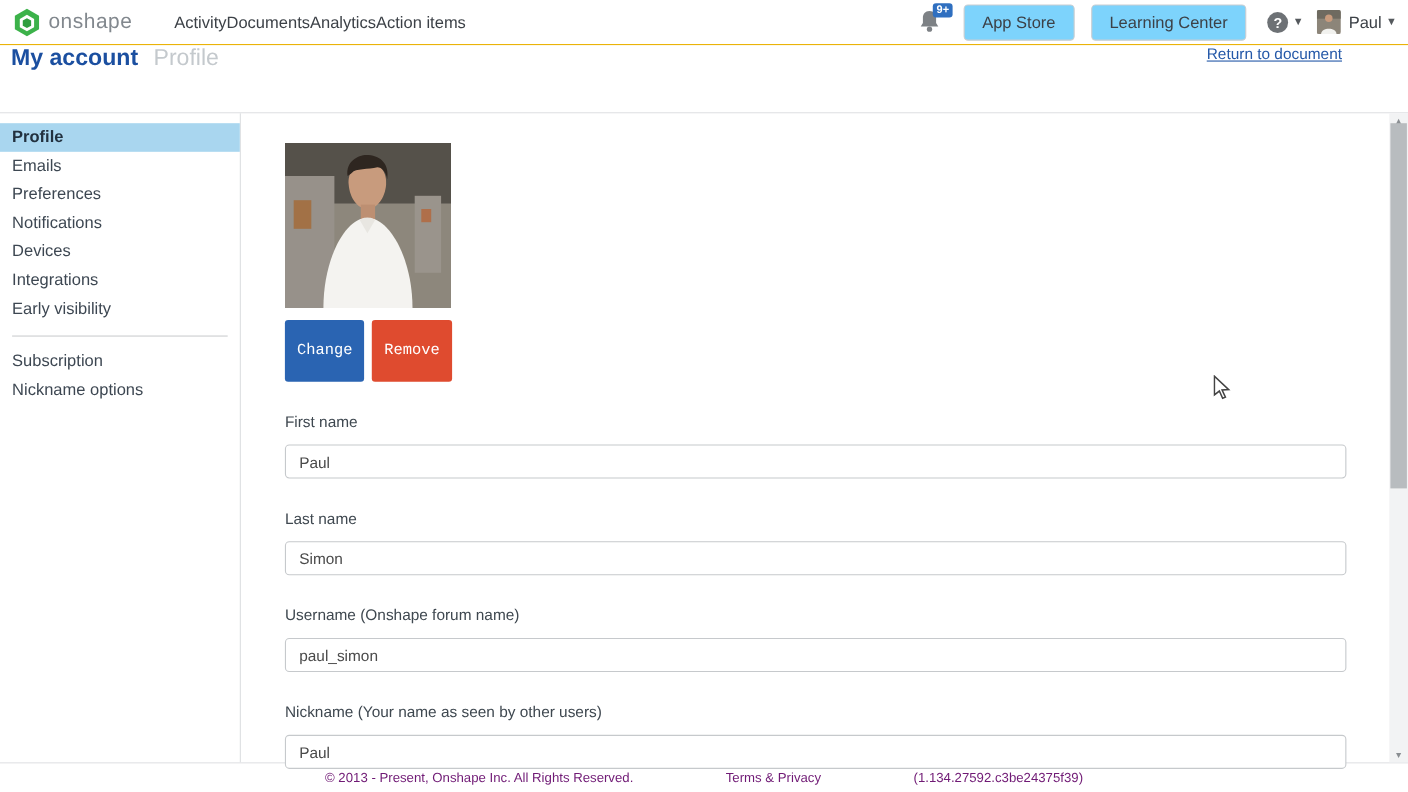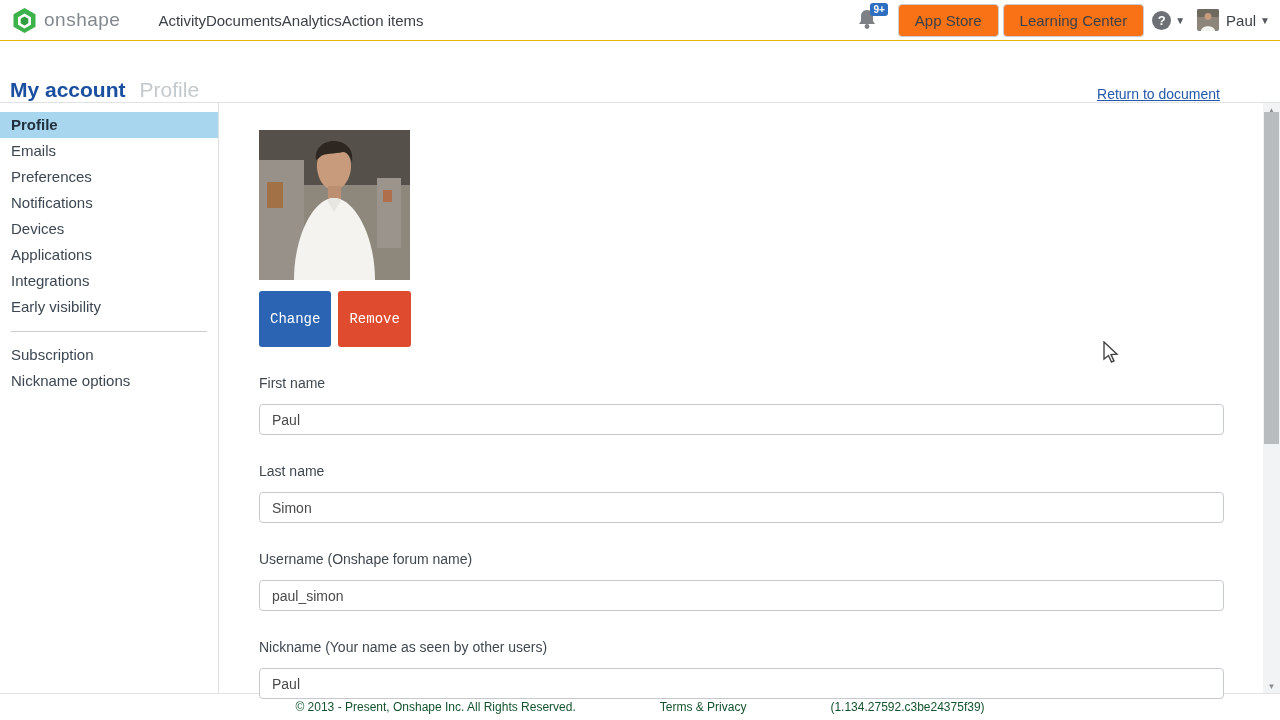--- a/index.html
+++ b/index.html
@@ -10,33 +10,33 @@
   .topbar { height:41px; background:#fff; border-bottom:1px solid #eab308;
     display:flex; align-items:center; padding:0 10px; }
   .logo { display:flex; align-items:center; gap:7px; margin-left:2px; cursor:pointer; }
   .logo-text { font-size:19px; color:#82888e; letter-spacing:.5px; }
   .nav-items { display:flex; margin-left:38px; }
   .nav-item { font-size:15px; color:#3c4147; cursor:pointer; }
   .topbar-right { margin-left:auto; display:flex; align-items:center; }
   .bell-wrap { position:relative; width:26px; height:26px; margin-right:16px; cursor:pointer; }
   .badge { position:absolute; top:-4px; right:-6px; background:#2f6fc0; color:#fff;
     font-size:10px; font-weight:bold; padding:1px 3px; border-radius:3px; line-height:11px; }
-  .top-btn { background:#f97316; border:1px solid #c9cdd1; border-radius:4px; height:33px;
-    padding:0 16px; font-size:15px; color:#3c4147; margin-right:4px; cursor:pointer;
+  .top-btn { background:#7dd3fc; border:1px solid #c9cdd1; border-radius:4px; height:33px;
+    padding:0 16px; font-size:15px; color:#3c4147; margin-right:15px; cursor:pointer;
     font-family:"Liberation Sans", sans-serif; }
   .help-wrap { display:flex; align-items:center; margin:0 12px 0 4px; cursor:pointer; }
   .help-circle { width:19px; height:19px; border-radius:50%; background:#6d7175; color:#fff;
     font-size:13px; font-weight:bold; display:flex; align-items:center; justify-content:center; }
   .caret { font-size:10px; color:#55595d; margin-left:4px; }
   .user-wrap { display:flex; align-items:center; cursor:pointer; }
   .avatar-sm { width:22px; height:22px; border-radius:2px; overflow:hidden; }
   .user-name { font-size:15px; color:#3c4147; margin-left:7px; }
 
   
-  .pageheader { height:62px; display:flex; align-items:flex-end; padding:0 10px;
+  .pageheader { height:62px; display:flex; align-items:flex-start; padding:0 10px;
     border-bottom:1px solid #e0e2e4; }
   .page-title { font-size:21px; font-weight:bold; color:#1b4fa0; }
   .page-subtitle { font-size:21px; color:#c4c9cd; margin-left:14px; }
   .return-link { margin-left:auto; margin-right:50px; font-size:14px; color:#2458a8;
     text-decoration:underline; cursor:pointer; }
 
   
   .main { display:flex; height:590px; }
   .sidebar { width:219px; border-right:1px solid #dddfe1; padding-top:9px; flex-shrink:0; }
   .side-item { height:26px; line-height:26px; padding-left:11px; font-size:15px;
@@ -63,21 +63,21 @@
   .scrollbar { position:absolute; top:0; right:0; bottom:0; width:17px; background:#f2f3f4; }
   .sb-arrow { position:absolute; left:0; width:17px; height:14px; display:flex;
     align-items:center; justify-content:center; font-size:8px; color:#8a8e92; cursor:pointer; }
   .sb-up { top:0; }
   .sb-down { bottom:0; }
   .sb-thumb { position:absolute; left:1px; width:15px; top:9px; height:332px;
     background:#b8bcbf; cursor:pointer; }
 
   
   .footer { height:27px; border-top:1px solid #e0e2e4; display:flex; align-items:center;
-    justify-content:center; gap:84px; font-size:12px; color:#14532d; background:#fff; }
+    justify-content:center; gap:84px; font-size:12px; color:#701a75; background:#fff; }
   .footer .link { cursor:pointer; }
 
   
   .cursor { position:absolute; left:884px; top:238px; pointer-events:none; z-index:99; }
 </style>
 </head>
 <body>
 
 <div class="topbar">
   <div class="logo">
@@ -134,21 +134,20 @@
 </div>
 
 <div class="main">
 
   <div class="sidebar">
     <div class="side-item selected">Profile</div>
     <div class="side-item">Emails</div>
     <div class="side-item">Preferences</div>
     <div class="side-item">Notifications</div>
     <div class="side-item">Devices</div>
-    <div class="side-item">Applications</div>
     <div class="side-item">Integrations</div>
     <div class="side-item">Early visibility</div>
     <div class="side-divider"></div>
     <div class="side-item">Subscription</div>
     <div class="side-item">Nickname options</div>
   </div>
 
   <div class="content">
 
     <div class="photo">

